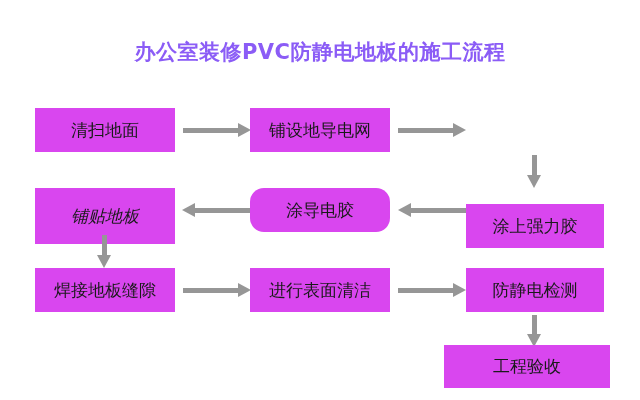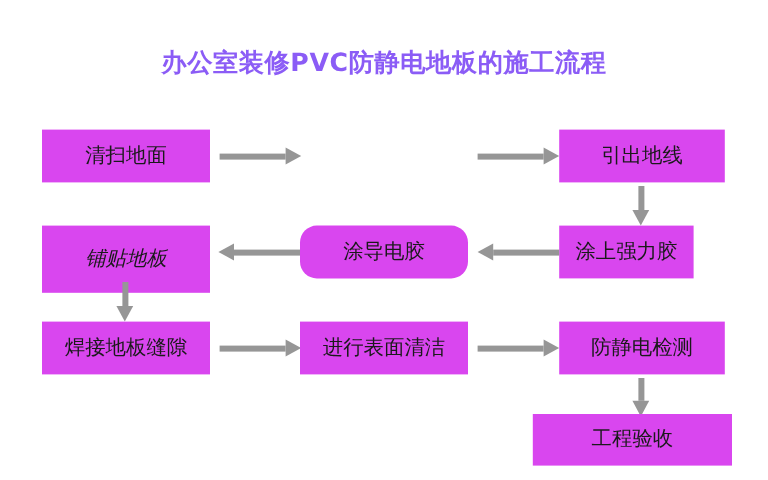--- a/index.html
+++ b/index.html
@@ -90,32 +90,32 @@
 <div id="canvas">
 
   <div id="chart-title">办公室装修PVC防静电地板的施工流程</div>
 
   <div class="node" style="left:35px; top:108px; width:140px; height:44px;">清扫地面</div>
 
   <div class="edge-h right" style="left:183px; top:128px; width:55px;">
       <span class="head"></span>
     </div>
 
+  <div class="node" style="left:250px; top:108px; width:140px; height:44px;">铺设地导电网</div>
 
   <div class="edge-h right" style="left:398px; top:128px; width:55px;">
       <span class="head"></span>
     </div>
 
-  <div class="node" style="left:466px; top:108px; width:138px; height:44px;">引出地线</div>
 
   <div class="edge-v down" style="left:532px; top:155px; height:20px;">
       <span class="head"></span>
     </div>
 
-  <div class="node" style="left:466px; top:188px; width:112px; height:44px;">涂上强力胶</div>
+  <div class="node" style="left:466px; top:204px; width:138px; height:44px;">涂上强力胶</div>
 
   <div class="edge-h left" style="left:411px; top:208px; width:55px;">
       <span class="head"></span>
     </div>
 
   <div class="node" style="left:250px; top:188px; width:140px; height:44px;border-radius:14px;">涂导电胶</div>
 
   <div class="edge-h left" style="left:195px; top:208px; width:55px;">
       <span class="head"></span>
     </div>

